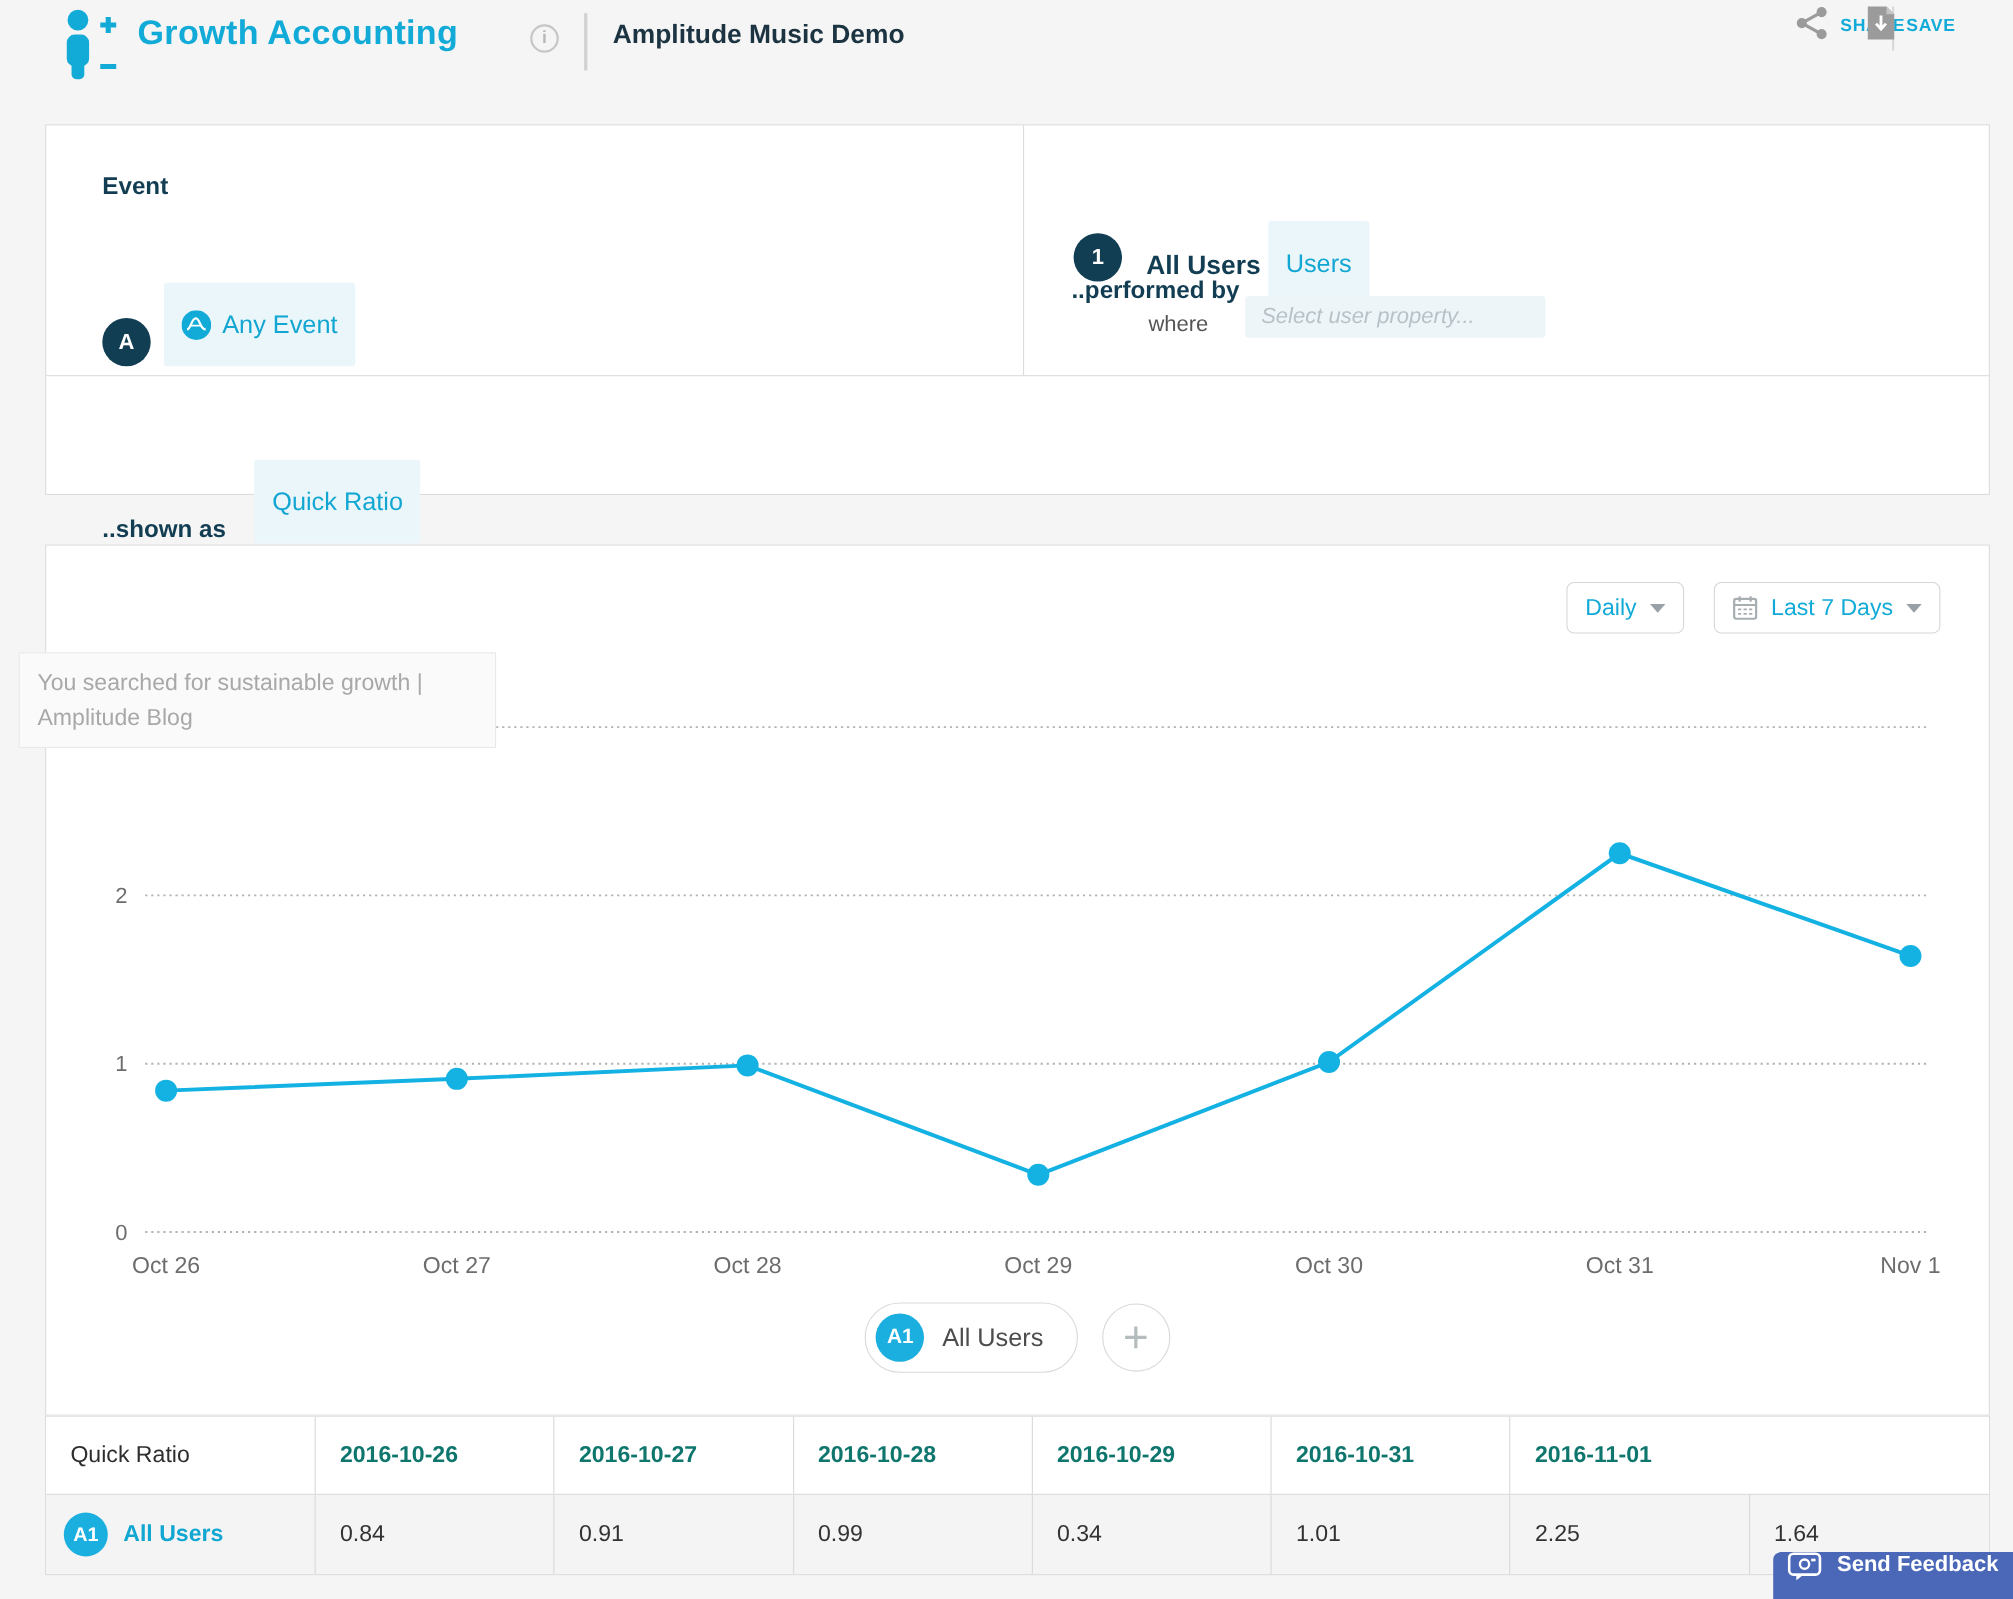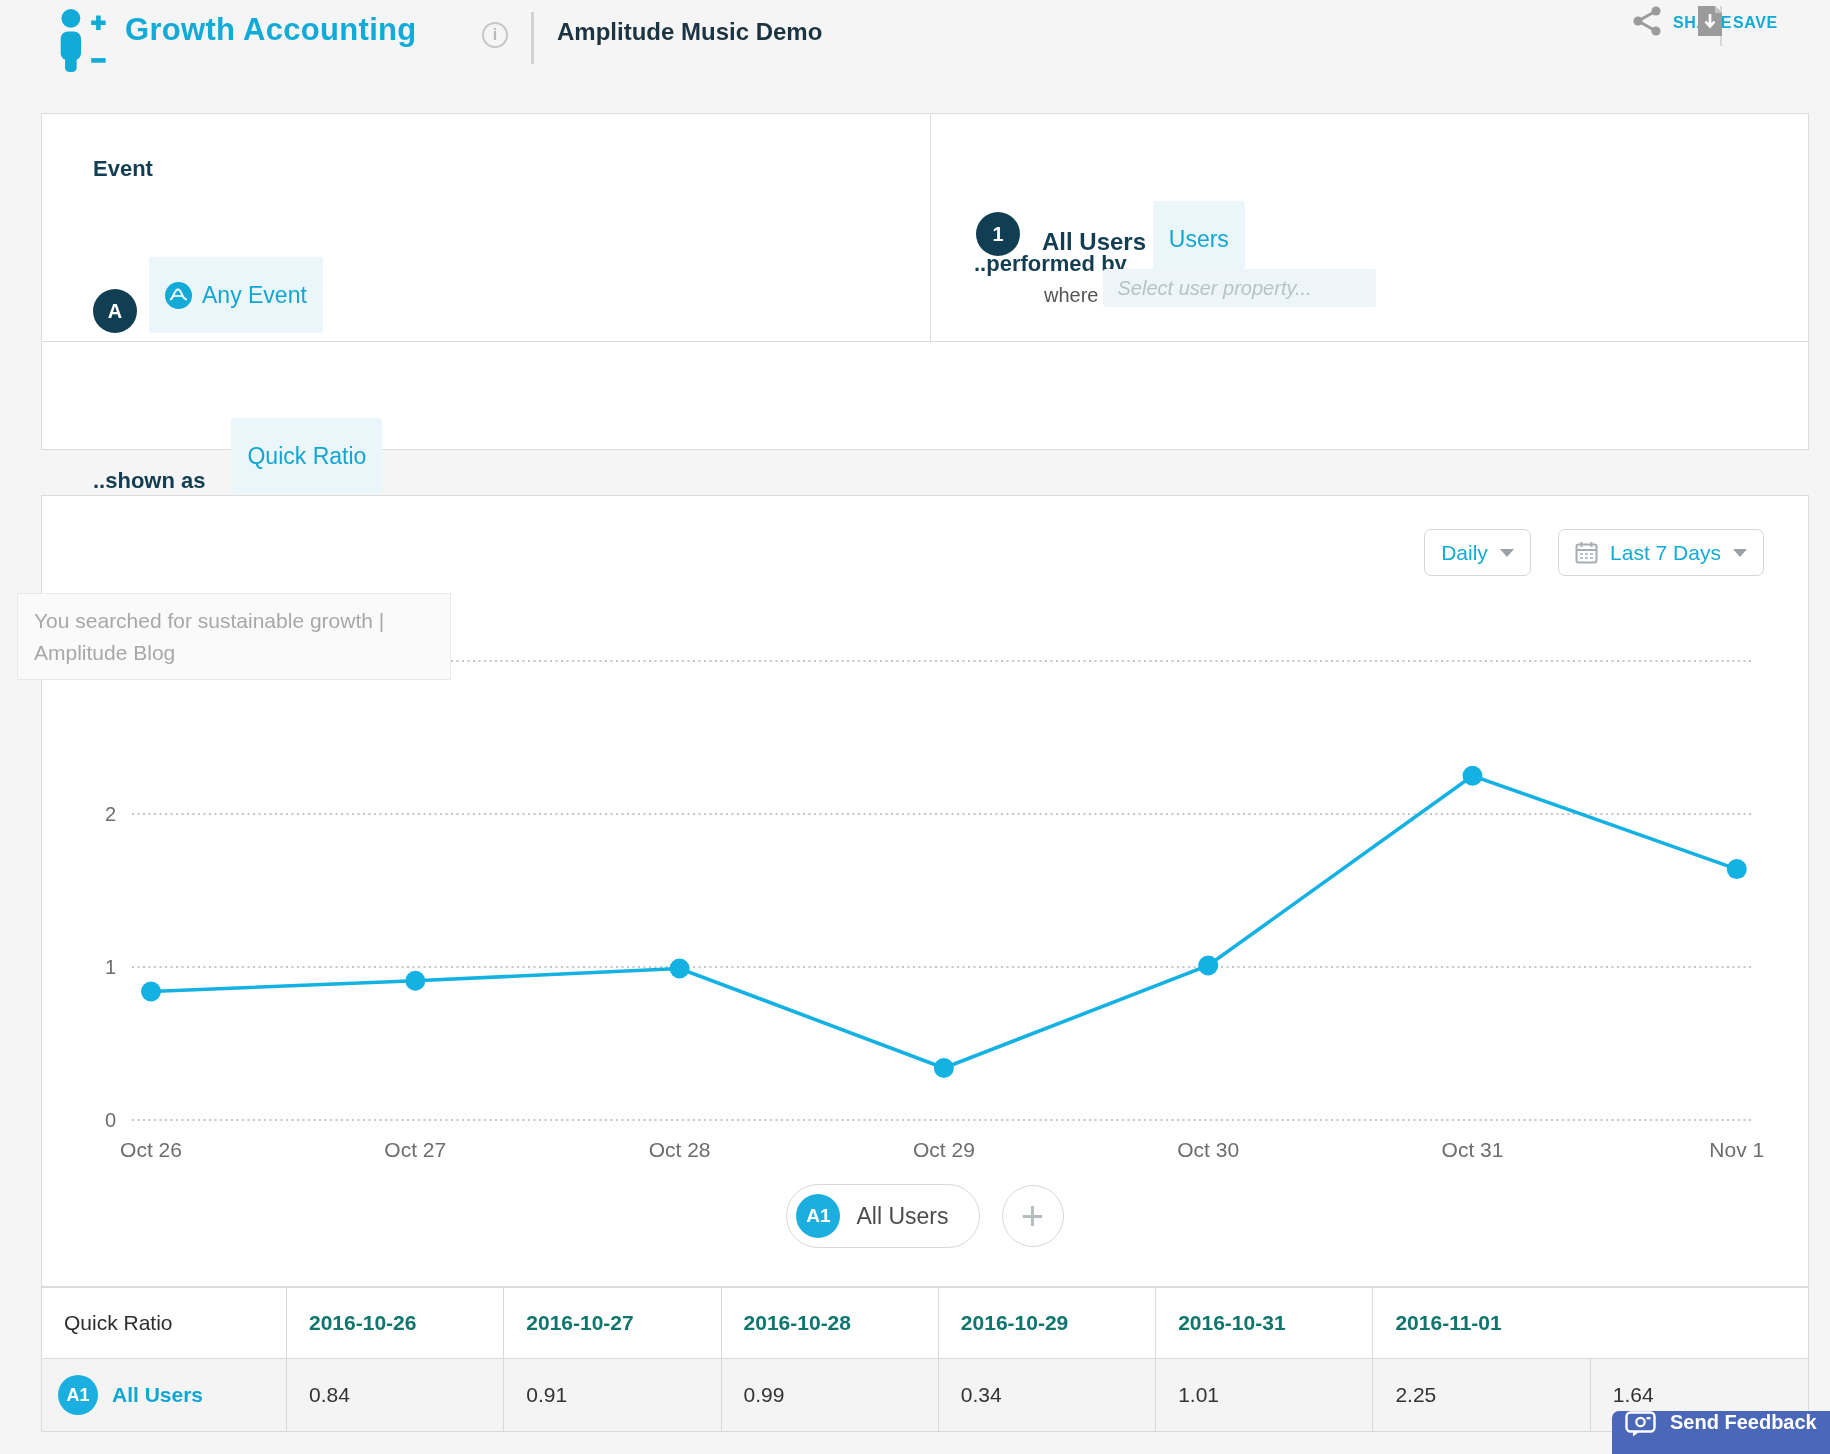--- a/index.html
+++ b/index.html
@@ -137,21 +137,21 @@
   </div>
 
   <div class="row" style="left:932px;top:42px;gap:26px;">
     <span class="sec-heading">..performed by</span>
     <span class="chip">Users</span>
   </div>
   <div class="row" style="left:934px;top:98px;gap:22px;">
     <span class="badge b44">1</span>
     <span class="sec-heading" style="font-size:24px;">All Users</span>
   </div>
-  <div class="row" style="left:1002px;top:155px;gap:5px;">
+  <div class="row" style="left:1002px;top:155px;gap:34px;">
     <span class="where-lb">where</span>
     <span class="prop-input">Select user property...</span>
   </div>
 
   <div class="row" style="left:51px;top:259px;gap:26px;">
     <span class="sec-heading">..shown as</span>
     <span class="chip">Quick Ratio</span>
   </div>
 </div>
 

